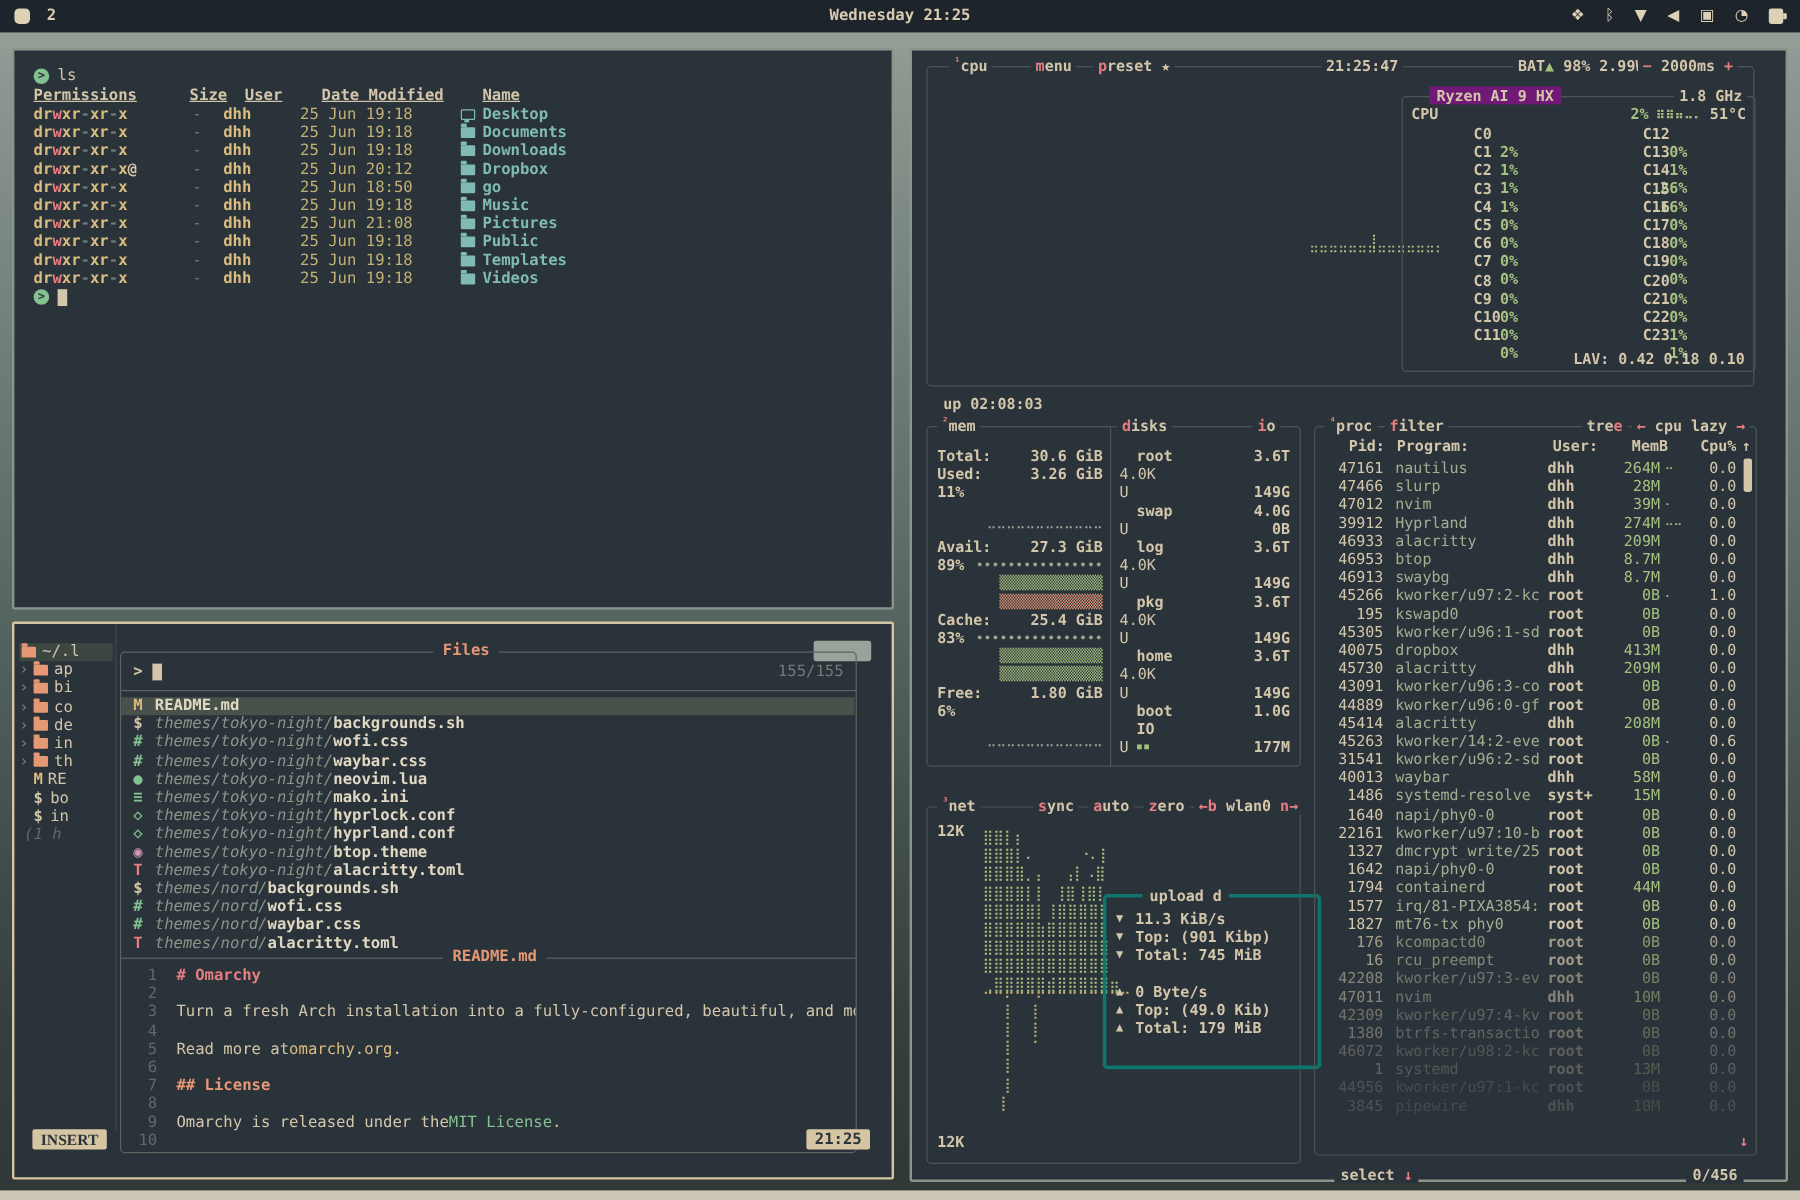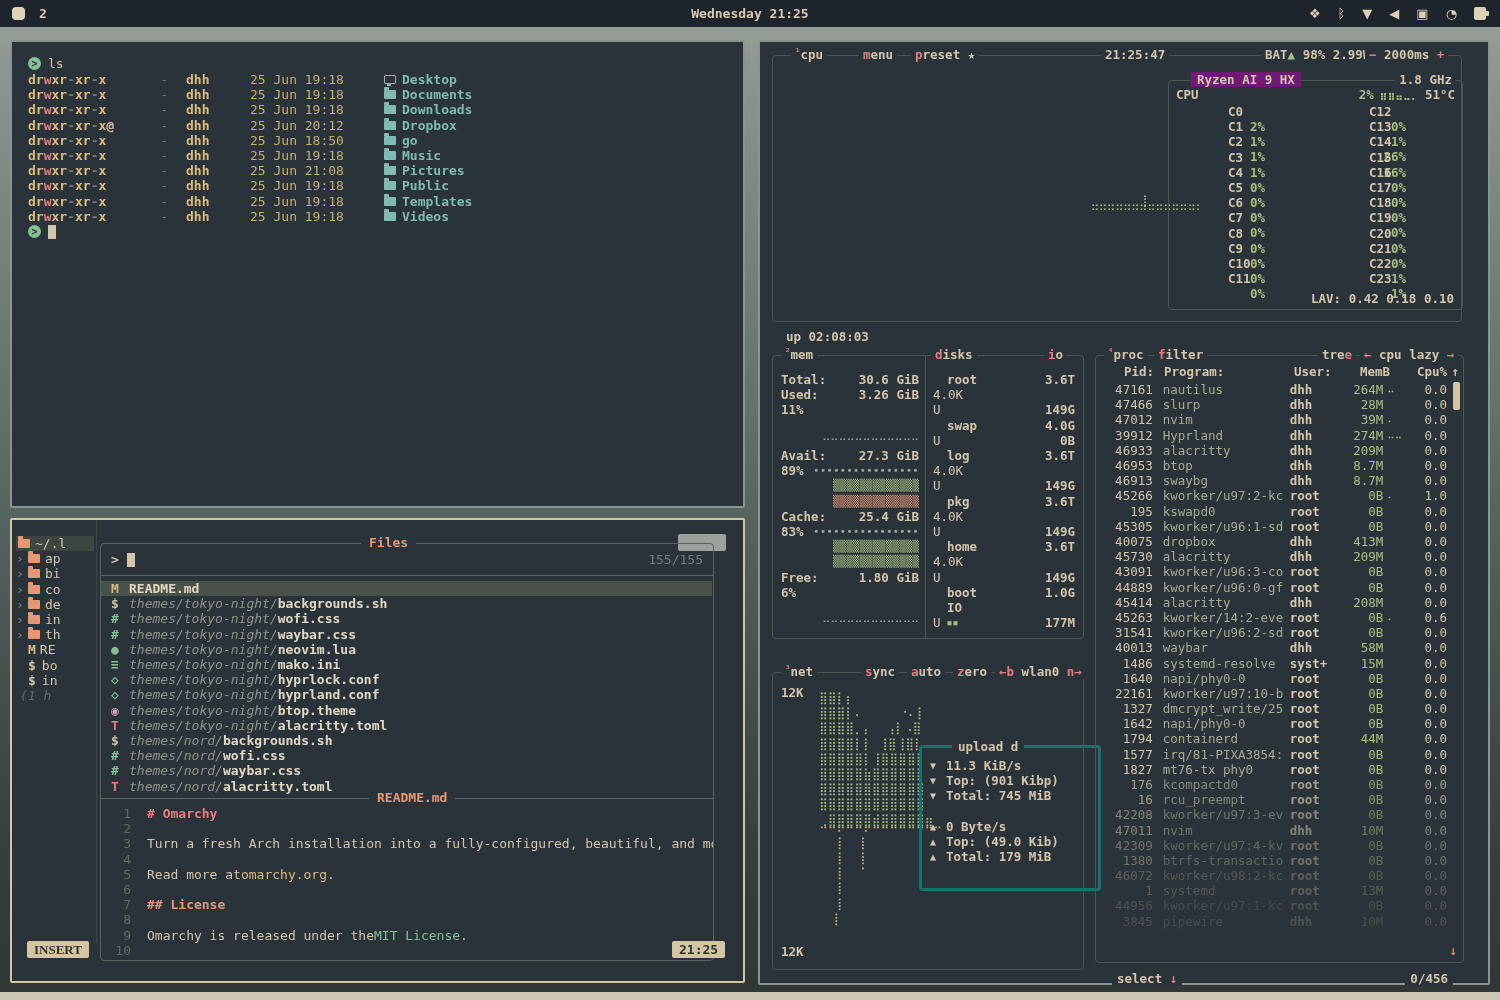--- a/index.html
+++ b/index.html
@@ -168,20 +168,27 @@
     <span class="batt"></span>
   </span>
 </div>
 
 <div id="term-win" class="win">
   <div class="tcontent">
     <div class="prompt-row">
       <span class="picon">&gt;</span>
       <span>ls</span>
     </div>
+    <div class="ls-head" id="ls-head">
+        <span class="c-perm">Permissions</span>
+        <span class="hd-size">Size</span>
+        <span class="hd-user">User</span>
+        <span class="hd-date">Date Modified</span>
+        <span class="hd-name">Name</span>
+      </div>
     <div id="ls-rows">
         <div class="ls-row">
           <span class="c-perm"><span class="p-d">d</span><span class="p-r">r</span><span class="p-w">w</span><span class="p-x">x</span><span class="p-r">r</span><span class="p-dash">-</span><span class="p-x">x</span><span class="p-r">r</span><span class="p-dash">-</span><span class="p-x">x</span></span>
           <span class="c-size">-</span>
           <span class="c-user">dhh</span>
           <span class="c-date">25 Jun 19:18</span>
           <span class="c-name">
             <span class="ic monitor"></span>
             <span>Desktop</span>
           </span>
@@ -938,21 +945,21 @@
             <span class="pr-cpu">0.0</span>
           </div>
           <div class="pr-row" style="opacity: 1;">
             <span class="pr-pid">40013</span>
             <span class="pr-prog">waybar</span>
             <span class="pr-user">dhh</span>
             <span class="pr-mem">58M</span>
             <span class="pr-dots"></span>
             <span class="pr-cpu">0.0</span>
           </div>
-          <div class="pr-row" style="opacity: 1; align-items: flex-end;">
+          <div class="pr-row" style="opacity: 1;">
             <span class="pr-pid">1486</span>
             <span class="pr-prog">systemd-resolve</span>
             <span class="pr-user">syst+</span>
             <span class="pr-mem">15M</span>
             <span class="pr-dots"></span>
             <span class="pr-cpu">0.0</span>
           </div>
           <div class="pr-row" style="opacity: 1;">
             <span class="pr-pid">1640</span>
             <span class="pr-prog">napi/phy0-0</span>

